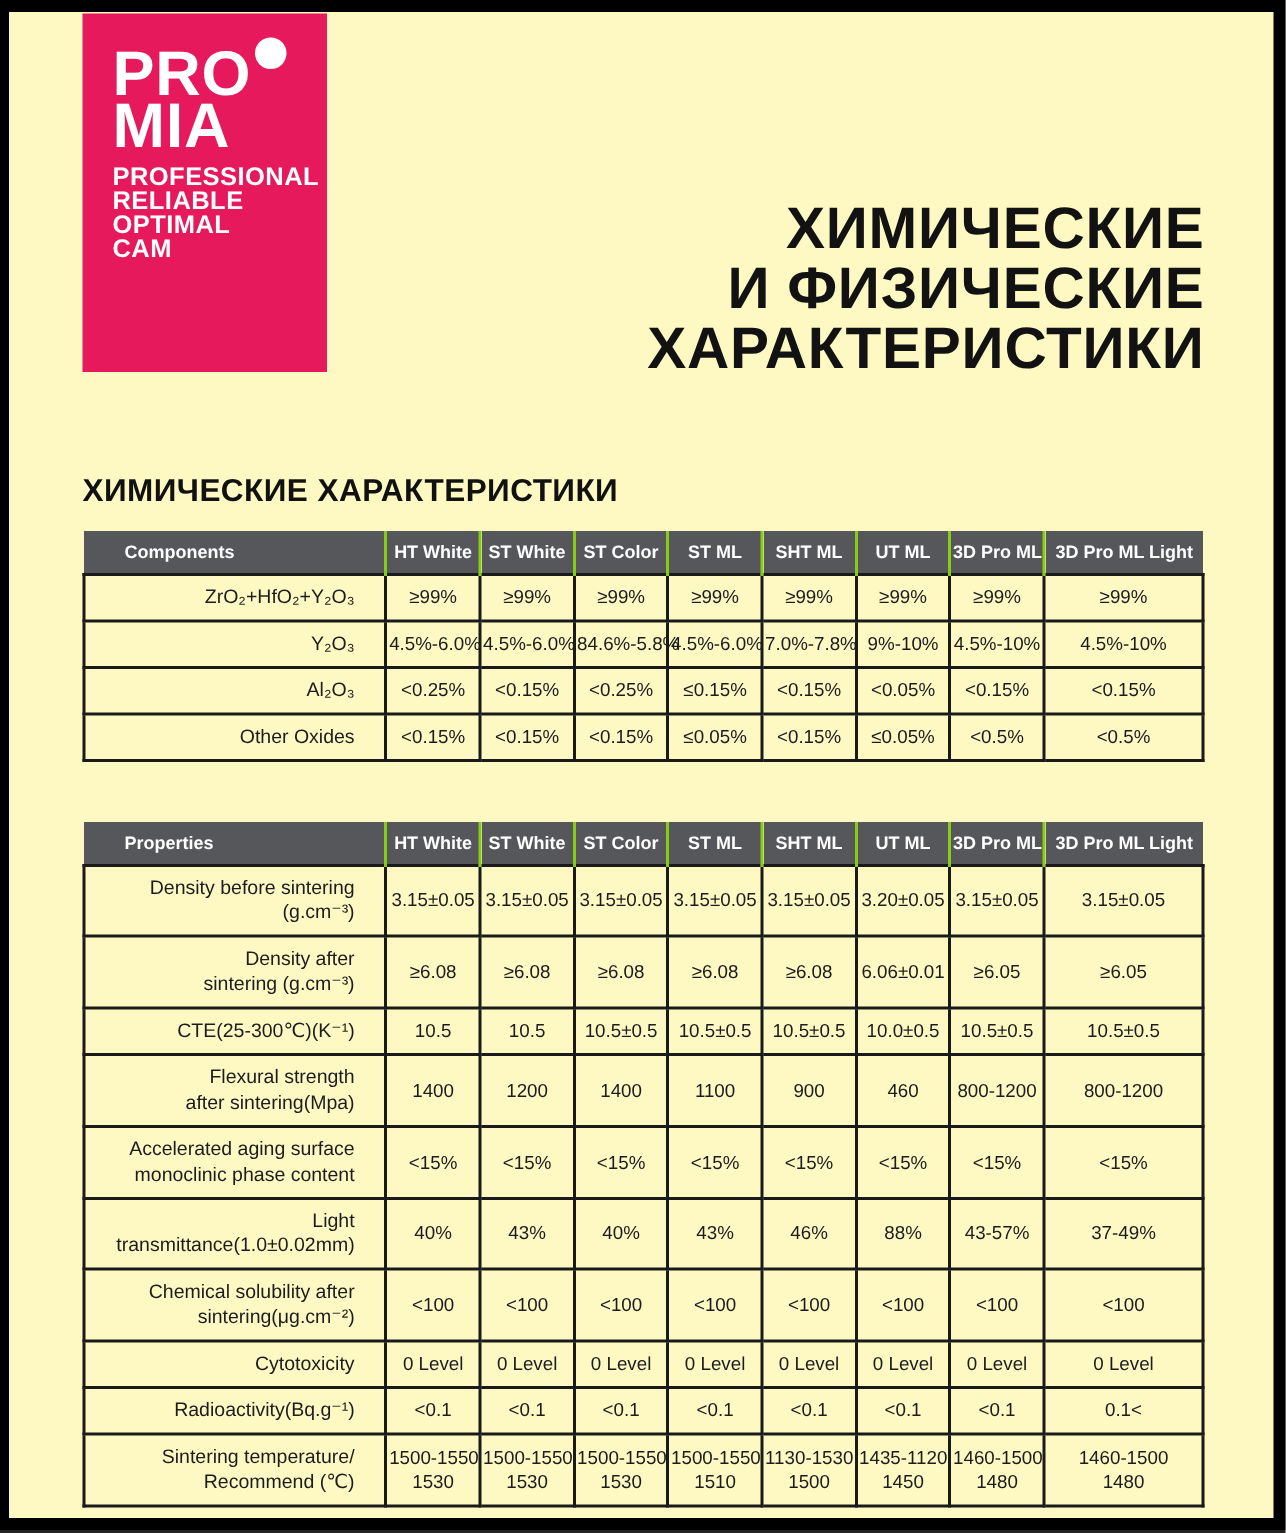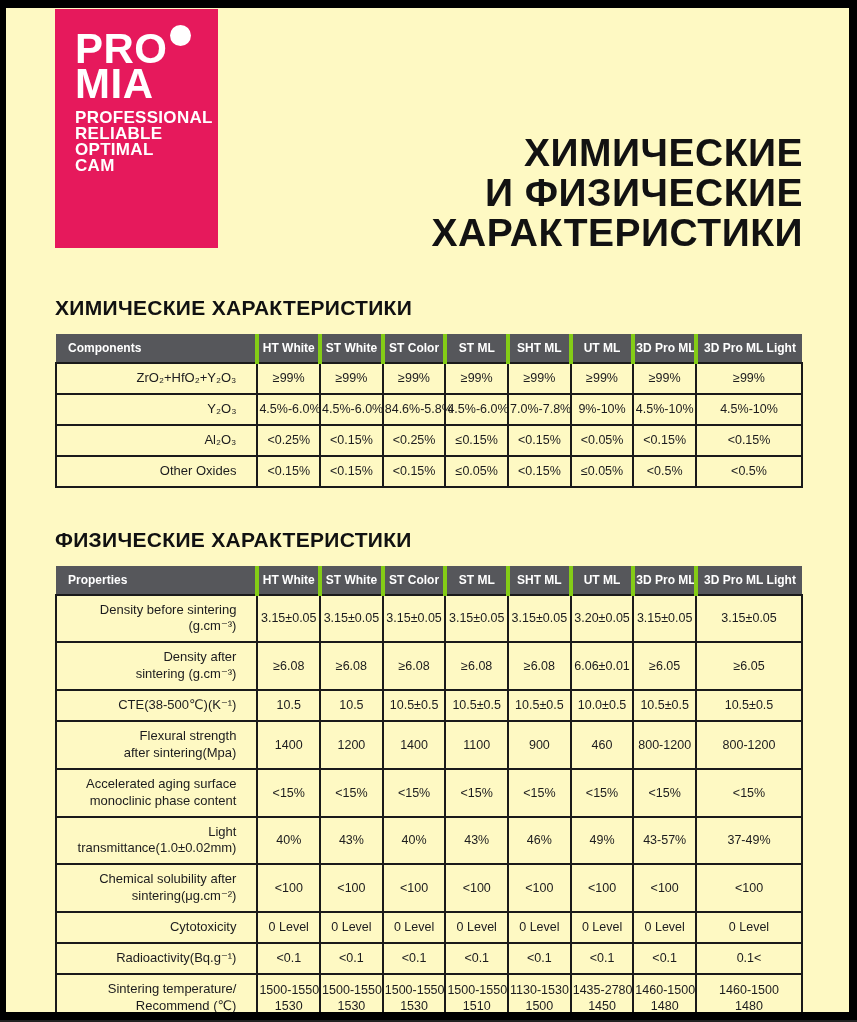--- a/index.html
+++ b/index.html
@@ -32,39 +32,39 @@
   }
   .logo-tagline { margin-top: 9px; font-size: 17px; font-weight: bold; line-height: 16px; letter-spacing: 0.3px; }
   .doc-title {
     text-align: right;
     font-size: 39px; line-height: 40px; font-weight: bold;
     color: #121212; letter-spacing: 0.5px;
     margin-bottom: -5px;
   }
 
   
-  .section-chemical { margin-top: 48px; }
+  .section-chemical { margin-top: 68px; }
   .section-physical { margin-top: 40px; }
   .section-heading {
     font-size: 21px; font-weight: bold; color: #111;
     letter-spacing: 0.3px; margin-bottom: 14px;
   }
 
   
   .spec-table { width: 100%; border-collapse: collapse; table-layout: fixed; }
   col.c-label { width: 27%; }
   col.c-mid   { width: 8.4%; }
   col.c-last  { width: 14.2%; }
   .spec-table thead th {
     background: var(--header-bg, #56575B);
     color: #fff; font-size: 12px; font-weight: bold;
-    padding: 7px 1px; border-left: 4px solid #84cc16;
+    padding: 7px 1px; border-left: 2px solid #84cc16;
     text-align: center; overflow: hidden; white-space: nowrap;
   }
-  .spec-table thead th:first-child { border-left: none; text-align: left; padding-left: 12px; }
+  .spec-table thead th:first-child { border-left: none; text-align: left; padding-left: 27px; }
   .spec-table td {
     border: 2px solid var(--table-border, #1A1A1A);
     color: var(--text, #1C1C1E);
     font-size: 12.5px; text-align: center;
     padding: 6px 1px; line-height: 1.3;
   }
   .spec-table td.row-label {
     text-align: right; padding-left: 9px; padding-right: 20px;
     white-space: pre-line; font-size: 13px;
   }
@@ -230,21 +230,20 @@
               </td>
               <td>
                 <div class="vline">&lt;0.5%</div>
               </td>
             </tr>
           </tbody>
         </table>
     </section>
 
     <section class="section-physical">
-      <h2 class="section-heading">ФИЗИЧЕСКИЕ ХАРАКТЕРИСТИКИ</h2>
       <table class="spec-table">
           <colgroup>
             <col class="c-label">
             <col class="c-mid">
             <col class="c-mid">
             <col class="c-mid">
             <col class="c-mid">
             <col class="c-mid">
             <col class="c-mid">
             <col class="c-mid">
@@ -313,21 +312,21 @@
                 <div class="vline">6.06±0.01</div>
               </td>
               <td>
                 <div class="vline">≥6.05</div>
               </td>
               <td>
                 <div class="vline">≥6.05</div>
               </td>
             </tr>
             <tr>
-              <td class="row-label">CTE(38-500℃)(K⁻¹)</td>
+              <td class="row-label">CTE(25-300℃)(K⁻¹)</td>
               <td>
                 <div class="vline">10.5</div>
               </td>
               <td>
                 <div class="vline">10.5</div>
               </td>
               <td>
                 <div class="vline">10.5±0.5</div>
               </td>
               <td>
@@ -414,21 +413,21 @@
               <td>
                 <div class="vline">40%</div>
               </td>
               <td>
                 <div class="vline">43%</div>
               </td>
               <td>
                 <div class="vline">46%</div>
               </td>
               <td>
-                <div class="vline">49%</div>
+                <div class="vline">88%</div>
               </td>
               <td>
                 <div class="vline">43-57%</div>
               </td>
               <td>
                 <div class="vline">37-49%</div>
               </td>
             </tr>
             <tr>
               <td class="row-label">Chemical solubility after
@@ -529,21 +528,21 @@
               </td>
               <td>
                 <div class="vline">1500-1550</div>
                 <div class="vline">1510</div>
               </td>
               <td>
                 <div class="vline">1130-1530</div>
                 <div class="vline">1500</div>
               </td>
               <td>
-                <div class="vline">1435-2780</div>
+                <div class="vline">1435-1120</div>
                 <div class="vline">1450</div>
               </td>
               <td>
                 <div class="vline">1460-1500</div>
                 <div class="vline">1480</div>
               </td>
               <td>
                 <div class="vline">1460-1500</div>
                 <div class="vline">1480</div>
               </td>

